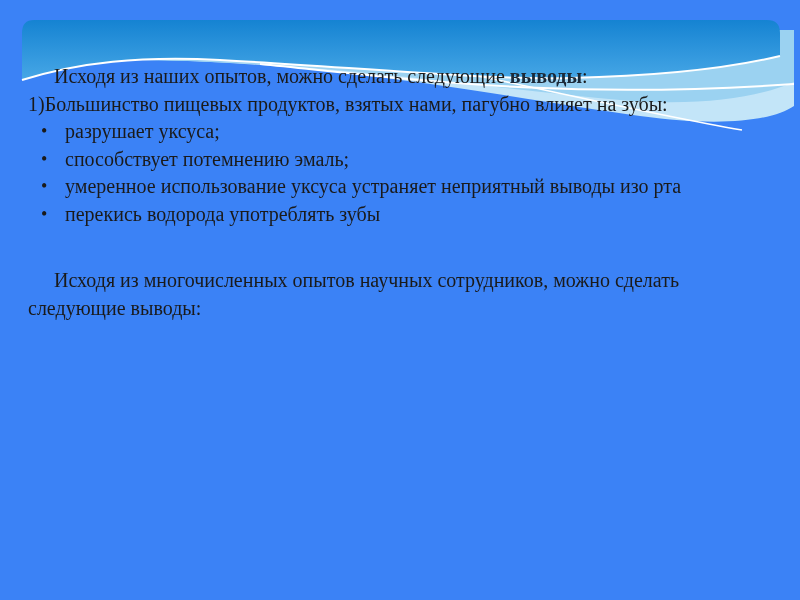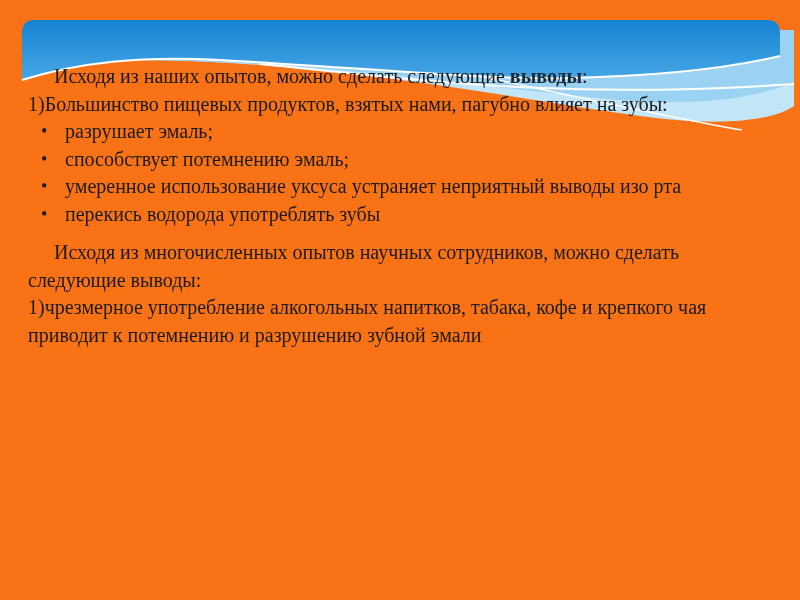--- a/index.html
+++ b/index.html
@@ -1,29 +1,29 @@
 <!DOCTYPE html>
 <html><head>
 <meta charset="utf-8">
 <style>
   html,body{margin:0;padding:0;background:#ffffff;}
   body{font-family:"Liberation Serif","DejaVu Serif",serif;}
-  .slide{position:relative;width:800px;height:600px;background:#f97316;overflow:hidden;}
+  .slide{position:relative;width:800px;height:600px;background:#3b82f6;overflow:hidden;}
   .deco{position:absolute;top:0;left:0;display:block;}
   .content{
     position:absolute;left:28px;top:63px;width:724px;
     font-size:20px;line-height:27.5px;color:#1a1a1a;z-index:2;
   }
   .para{margin:0;}
   .indent{text-indent:26px;}
   .bold-accent{font-weight:bold;color:#1c2a38;}
   .bullet{display:flex;}
   .dot{width:37px;padding-left:13px;box-sizing:border-box;font-size:18px;}
   .btext{flex:1;}
-  .gap-above{margin-top:11px;}
+  .gap-above{margin-top:39px;}
 </style>
 </head>
 <body>
 
 <div class="slide">
 
   <svg class="deco" width="800" height="150" viewBox="0 0 800 150" aria-hidden="true">
     <defs>
       <linearGradient id="gMain" x1="0" y1="0" x2="0" y2="1">
         <stop offset="0" stop-color="#1583d2"></stop>
@@ -44,36 +44,35 @@
   </svg>
 
   <div class="content">
 
     <p class="para indent"><span>Исходя из наших опытов, можно сделать следующие </span><span class="bold-accent">выводы</span><span>:</span></p>
 
     <p class="para">1)Большинство пищевых продуктов, взятых нами, пагубно влияет на зубы:</p>
 
     <div class="bullet">
       <span class="dot">•</span>
-      <span class="btext">разрушает эмаль;</span>
+      <span class="btext">разрушает уксуса;</span>
     </div>
     <div class="bullet">
       <span class="dot">•</span>
       <span class="btext">способствует потемнению эмаль;</span>
     </div>
 
 
     <div class="bullet">
       <span class="dot">•</span>
       <span class="btext">умеренное использование уксуса устраняет неприятный выводы изо рта</span>
     </div>
     <div class="bullet">
       <span class="dot">•</span>
       <span class="btext">перекись водорода употреблять зубы</span>
     </div>
 
     <p class="para indent gap-above">Исходя из многочисленных опытов научных сотрудников, можно сделать следующие выводы:</p>
 
-    <p class="para">1)чрезмерное употребление алкогольных напитков, табака, кофе и крепкого чая приводит к потемнению и разрушению зубной эмали</p>
 
 
   </div>
 </div>
 
 </body></html>

